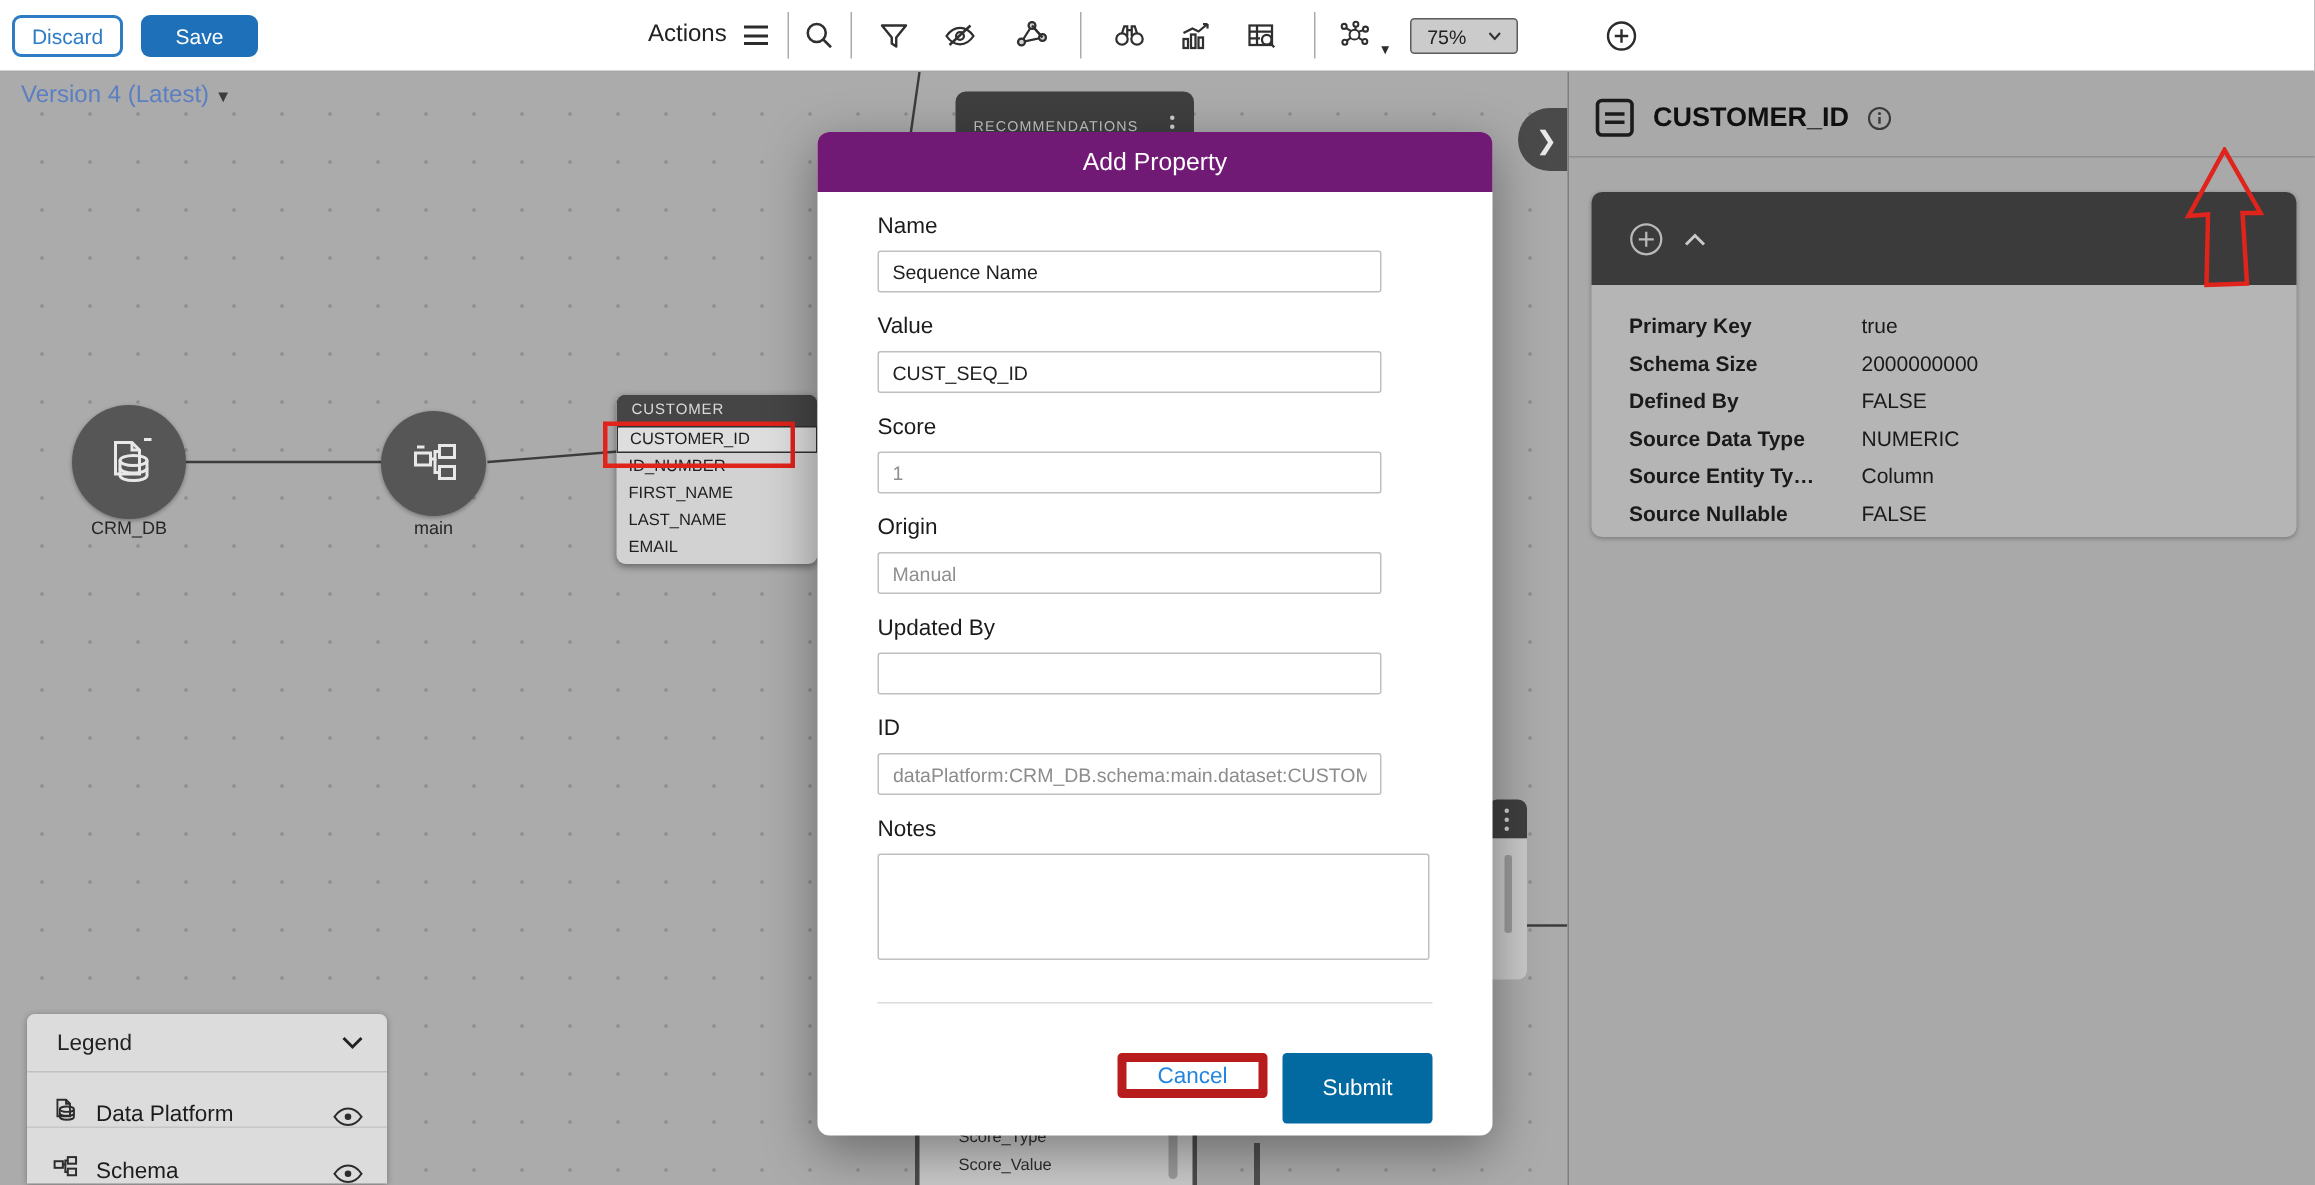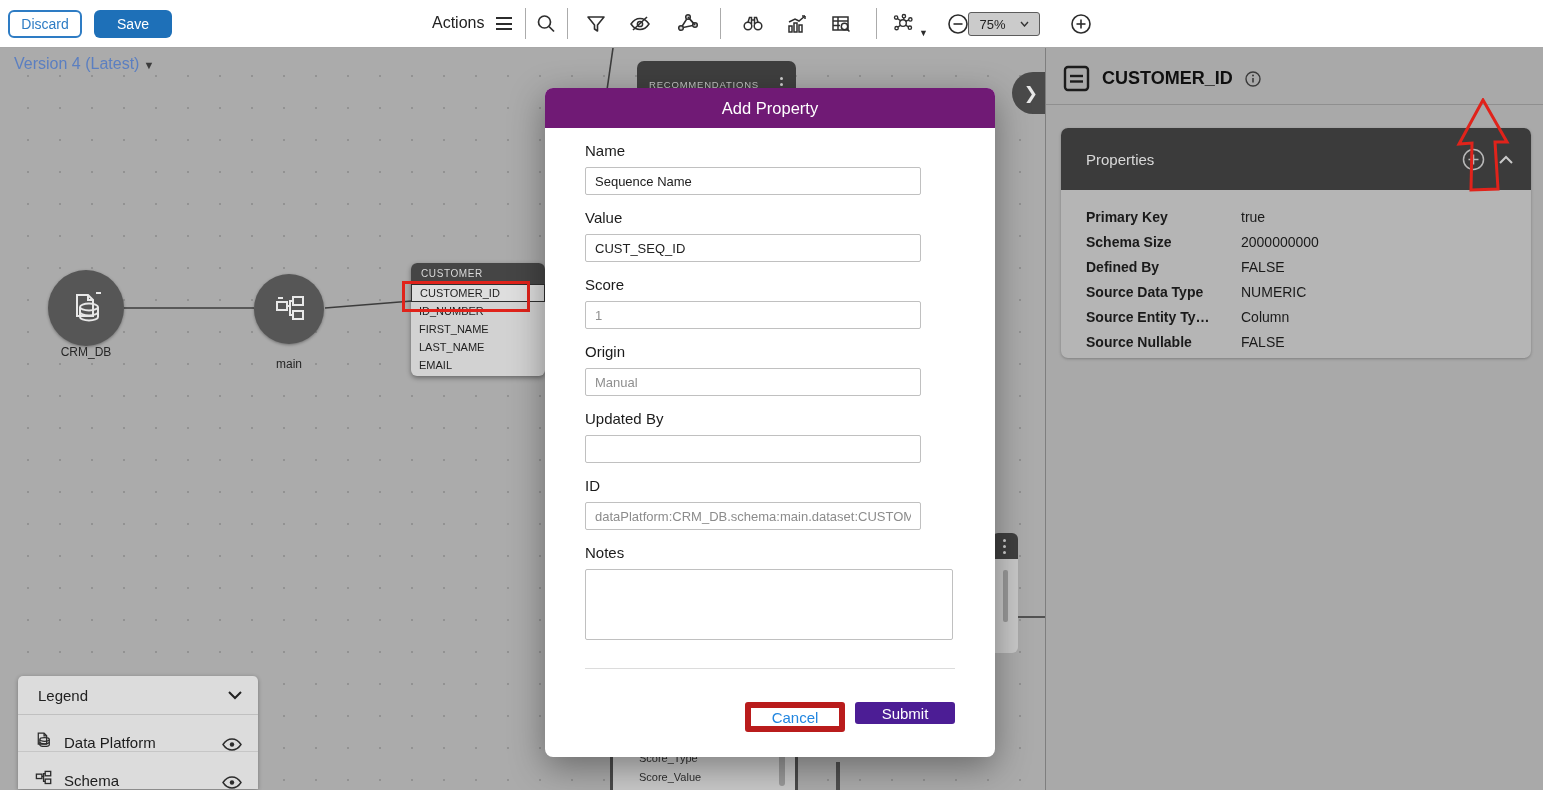--- a/index.html
+++ b/index.html
@@ -11,21 +11,21 @@
   .btn-outline { position:absolute; top:10px; height:28px; border:2px solid #2e7cc4; border-radius:6px; background:transparent; color:#2e7cc4; font-size:14px; font-family:inherit; cursor:pointer; }
   .btn-fill { position:absolute; top:10px; height:28px; border:none; border-radius:6px; background:#1e70b8; color:#fff; font-size:14px; font-family:inherit; cursor:pointer; }
   #discard { left:8px; width:74px; }
   #save { left:94px; width:78px; }
   .actions-label { position:absolute; left:432px; top:14px; font-size:16px; color:#222; }
   .burger { position:absolute; left:496px; top:17px; width:16px; }
   .burger div { height:2px; background:#2c2c2c; margin-bottom:3.5px; }
   .tb-sep { position:absolute; top:8px; width:1px; height:31px; background:#ababab; }
   .tb-icon { position:absolute; top:13px; width:22px; height:22px; cursor:pointer; }
   .tb-icon svg { width:100%; height:100%; }
-  .zoom-select { position:absolute; left:968px; top:12px; width:72px; height:24px; background:#cbcbcb; border:1px solid #5c5c5c; border-radius:3px; font-size:13px; color:#222; display:flex; align-items:center; justify-content:center; gap:14px; cursor:pointer; }
+  .zoom-select { position:absolute; left:940px; top:12px; width:72px; height:24px; background:#cbcbcb; border:1px solid #5c5c5c; border-radius:3px; font-size:13px; color:#222; display:flex; align-items:center; justify-content:center; gap:14px; cursor:pointer; }
 
   
   .canvas { position:absolute; left:0; top:48px; width:1045px; height:742px; background:#ababab;
             background-image:radial-gradient(circle, #929292 1.2px, transparent 1.3px); background-size:32px 32px; background-position:12px 12px; }
   .edges { position:absolute; left:0; top:48px; width:1045px; height:742px; z-index:1; pointer-events:none; }
   .version { position:absolute; left:14px; top:55px; z-index:6; font-size:16px; color:#5b7fc1; cursor:pointer; }
   .version .caret { color:#3c3c3c; font-size:11px; margin-left:4px; }
 
   .node-circle { position:absolute; border-radius:50%; background:#565656; box-shadow:0 1px 3px rgba(0,0,0,.35); z-index:4; cursor:pointer; display:flex; align-items:center; justify-content:center; }
   .node-label { position:absolute; z-index:4; font-size:12px; color:#262626; text-align:center; transform:translateX(-50%); }
@@ -64,21 +64,21 @@
   
   .overlay-modal { position:absolute; left:545px; top:88px; width:450px; height:669px; background:#fff; border-radius:8px; box-shadow:0 10px 35px rgba(0,0,0,.38); z-index:50; }
   .overlay-modal .mhd { height:40px; background:#701a75; border-radius:8px 8px 0 0; display:flex; align-items:center; justify-content:center; color:#fff; font-size:16.5px; }
   .fld-label { position:absolute; left:40px; font-size:15px; color:#1b1b1b; }
   .fld-input { position:absolute; left:40px; width:336px; height:28px; border:1px solid #c0c0c0; border-radius:2px; font-size:13px; font-family:inherit; color:#212121; padding:0 9px; background:#fff; }
   .fld-input::placeholder { color:#8f8f8f; opacity:1; }
   .fld-input.gray { color:#8c8c8c; }
   .fld-textarea { position:absolute; left:40px; width:368px; height:71px; border:1px solid #c0c0c0; border-radius:2px; font-family:inherit; font-size:13px; resize:none; }
   .mdl-divider { position:absolute; left:40px; top:580px; width:370px; height:1px; background:#dcdcdc; }
   .mdl-cancel { position:absolute; left:200px; top:614px; width:100px; height:30px; background:#fff; border:6px solid #b91c1c; border-radius:3px; color:#2286e0; font-size:15px; font-family:inherit; cursor:pointer; }
-  .mdl-submit { position:absolute; left:310px; top:614px; width:100px; height:22px; background:#4c1d95; border:none; border-radius:3px; color:#fff; font-size:15px; font-family:inherit; cursor:pointer; }
+  .mdl-submit { position:absolute; left:310px; top:614px; width:100px; height:47px; background:#0369a1; border:none; border-radius:3px; color:#fff; font-size:15px; font-family:inherit; cursor:pointer; }
 
   
   .rpanel { position:absolute; left:1045px; top:48px; width:498px; height:742px; background:#a9a9a9; border-left:1px solid #7e7e7e; z-index:30; }
   .rp-title { position:absolute; left:17px; top:17px; display:flex; align-items:center; gap:12px; }
   .rp-title .tt { font-size:18px; font-weight:bold; color:#101010; }
   .rp-divider { position:absolute; left:0; top:56px; width:498px; height:1px; background:#8f8f8f; }
   .prop-card { position:absolute; left:15px; top:80px; width:470px; height:230px; background:#b5b5b5; border-radius:7px; box-shadow:0 1px 3px rgba(0,0,0,.25); }
   .prop-card .phd { height:62px; background:#3b3b3b; border-radius:7px 7px 0 0; display:flex; align-items:center; padding:0 18px 0 25px; }
   .prop-card .phd .pt { flex:1; font-size:15px; color:#d9d9d9; }
   .prop-rows { padding:14px 0 0 25px; }
@@ -121,21 +121,21 @@
     <g fill="none" stroke="#e8e8e8" stroke-width="2">
       <rect x="8" y="13" width="10" height="8"></rect>
       <rect x="24" y="8" width="10" height="8"></rect>
       <rect x="24" y="22" width="10" height="8"></rect>
       <path d="M18 17 h3 v-5 h3"></path>
       <path d="M21 17 v9 h3"></path>
       <line x1="9" y1="9" x2="14" y2="9"></line>
     </g>
   </svg>
 </div>
-<div class="node-label" style="left:289px; top:345px;margin-top:12px;">main</div>
+<div class="node-label" style="left:289px; top:345px;">main</div>
 
 <div class="table-node">
   <div class="hd">CUSTOMER</div>
   <div class="row sel">CUSTOMER_ID</div>
   <div class="row">ID_NUMBER</div>
   <div class="row">FIRST_NAME</div>
   <div class="row">LAST_NAME</div>
   <div class="row">EMAIL</div>
 </div>
 <div class="red-box"></div>
@@ -352,21 +352,20 @@
     <svg width="16" height="16" viewBox="0 0 16 16">
       <circle cx="8" cy="8" r="7" fill="none" stroke="#3a3a3a" stroke-width="1.4"></circle>
       <line x1="8" y1="7" x2="8" y2="11.5" stroke="#3a3a3a" stroke-width="1.6"></line>
       <circle cx="8" cy="4.6" r="1" fill="#3a3a3a"></circle>
     </svg>
   </div>
   <div class="rp-divider"></div>
 
   <div class="prop-card">
     <div class="phd">
-      <span class="pt">Properties</span>
       <svg width="23" height="23" viewBox="0 0 23 23" style="margin-right:14px;">
         <circle cx="11.5" cy="11.5" r="10" fill="none" stroke="#b9b9b9" stroke-width="1.5"></circle>
         <line x1="6.5" y1="11.5" x2="16.5" y2="11.5" stroke="#b9b9b9" stroke-width="1.5"></line>
         <line x1="11.5" y1="6.5" x2="11.5" y2="16.5" stroke="#b9b9b9" stroke-width="1.5"></line>
       </svg>
       <svg width="14" height="9" viewBox="0 0 14 9">
         <path d="M1 8 l6-6 l6 6" fill="none" stroke="#c9c9c9" stroke-width="2"></path>
       </svg>
     </div>
     <div class="prop-rows">

